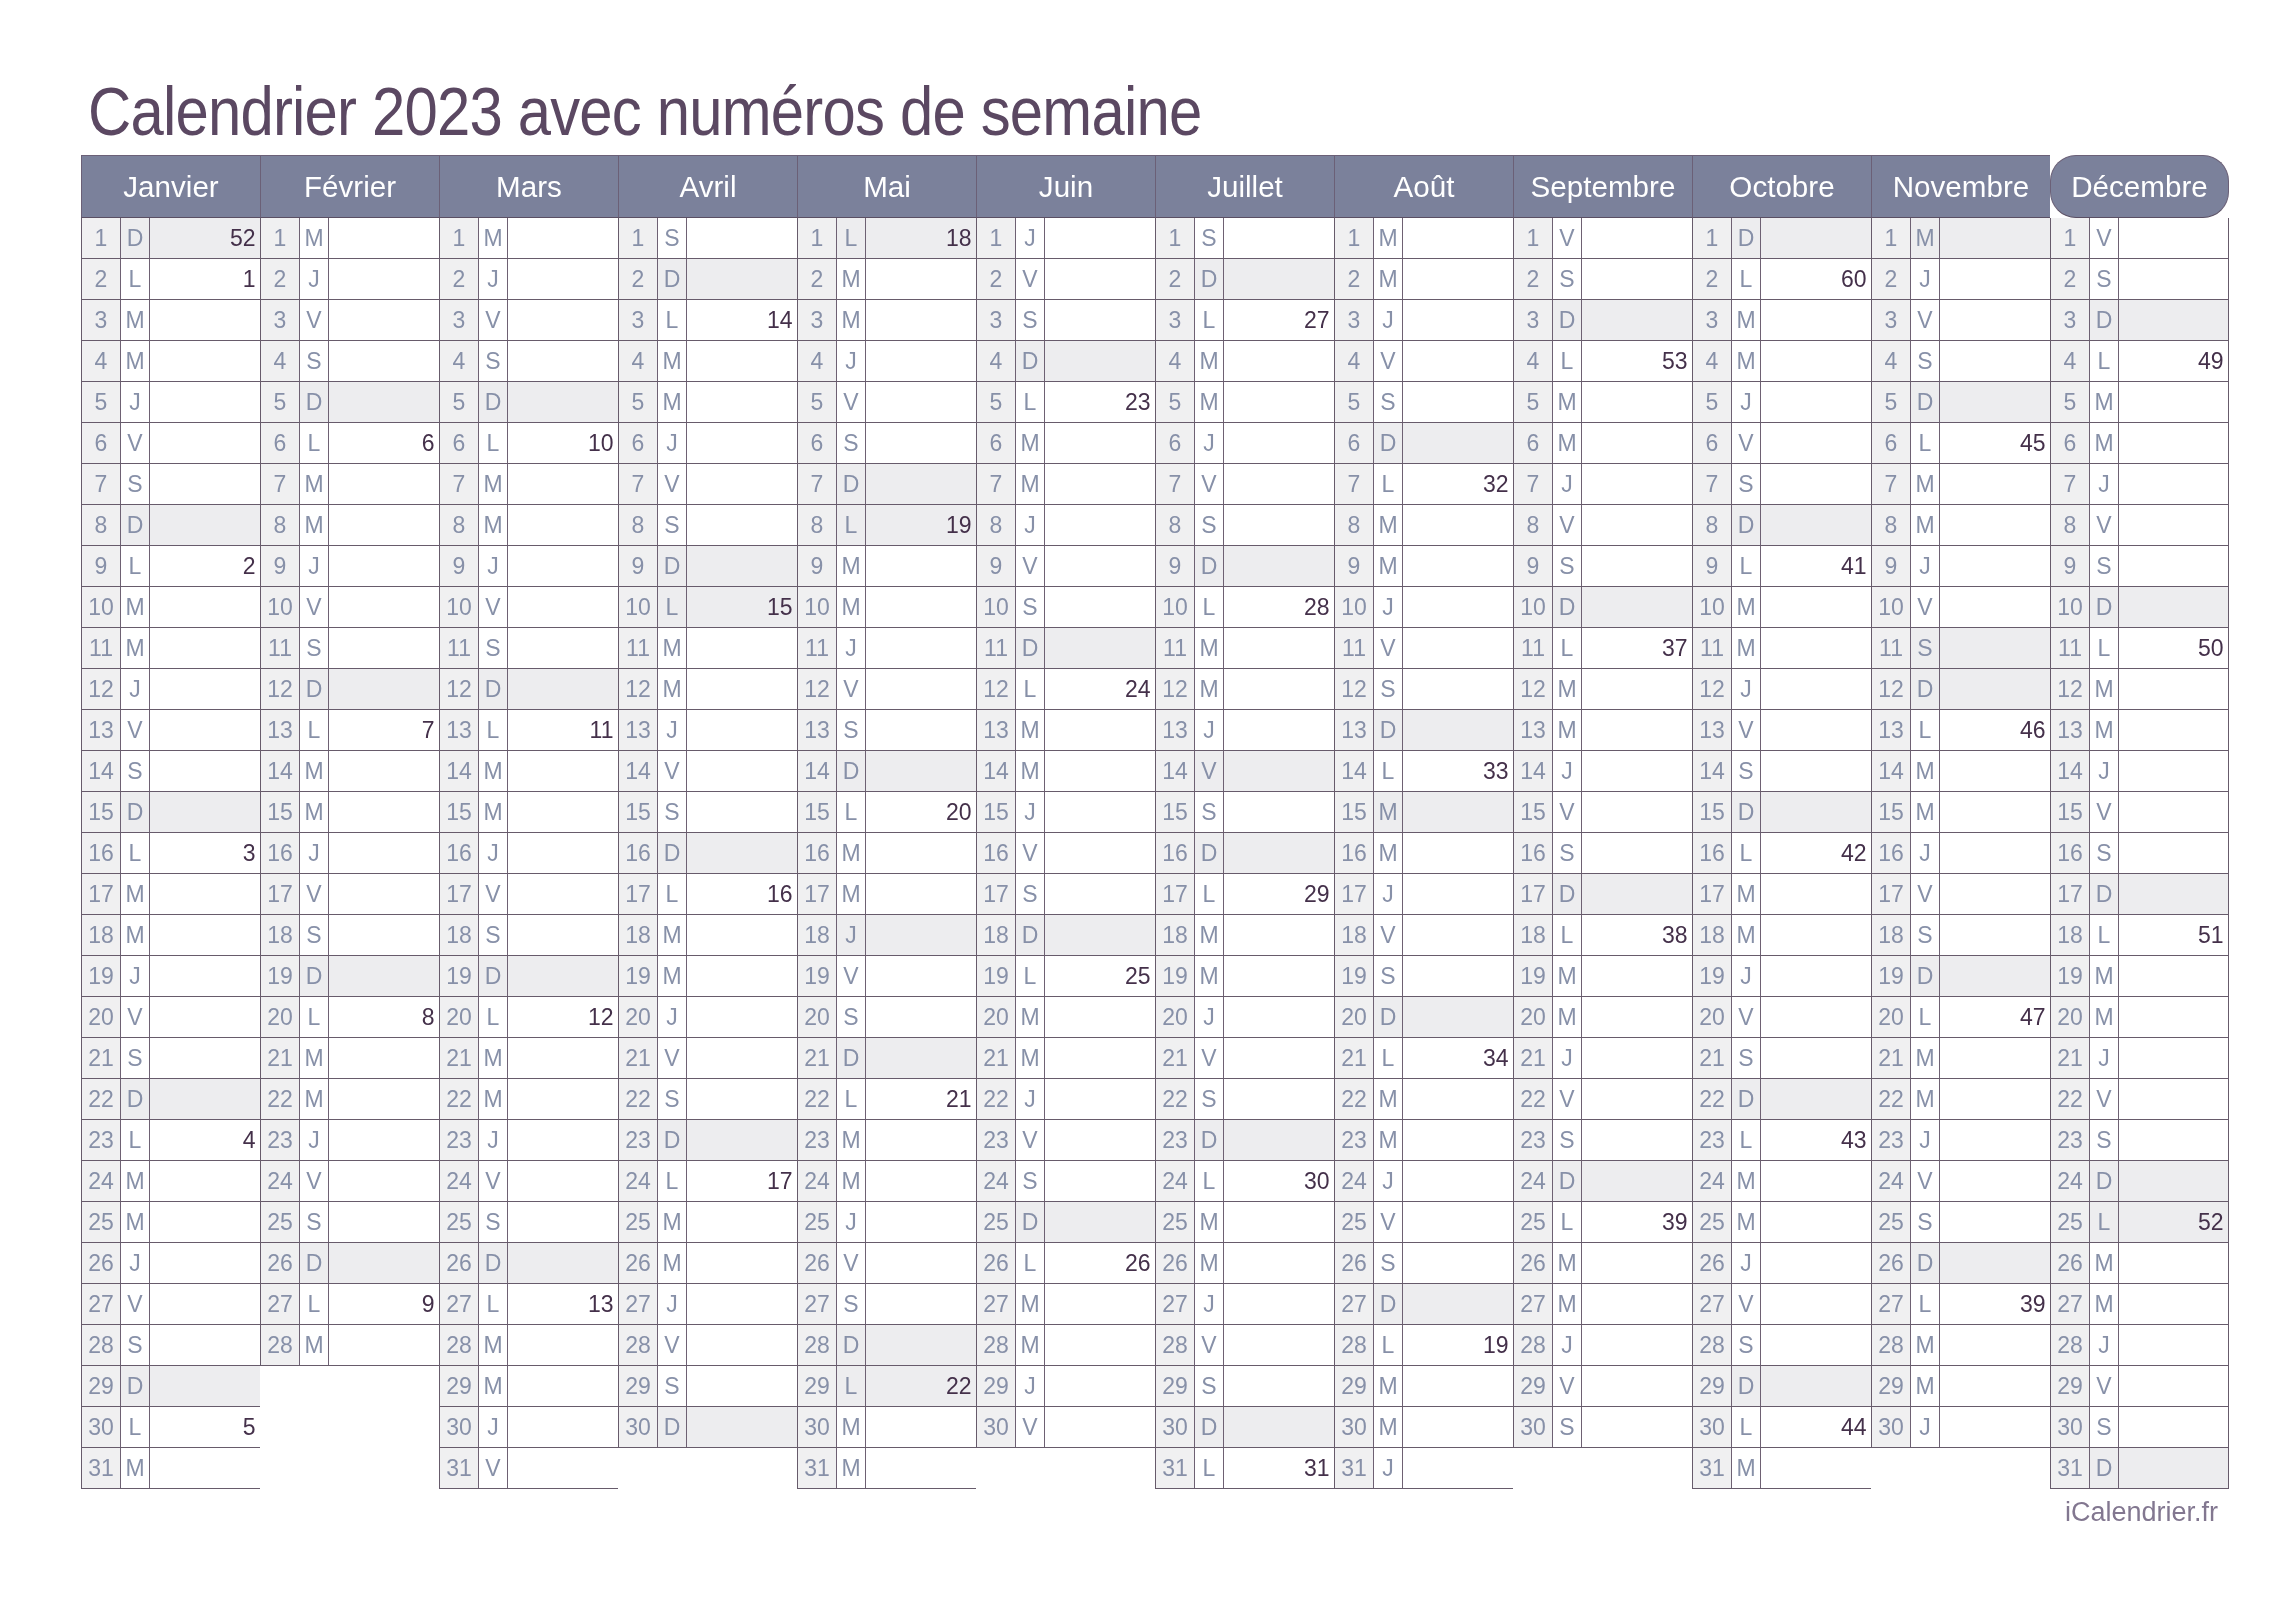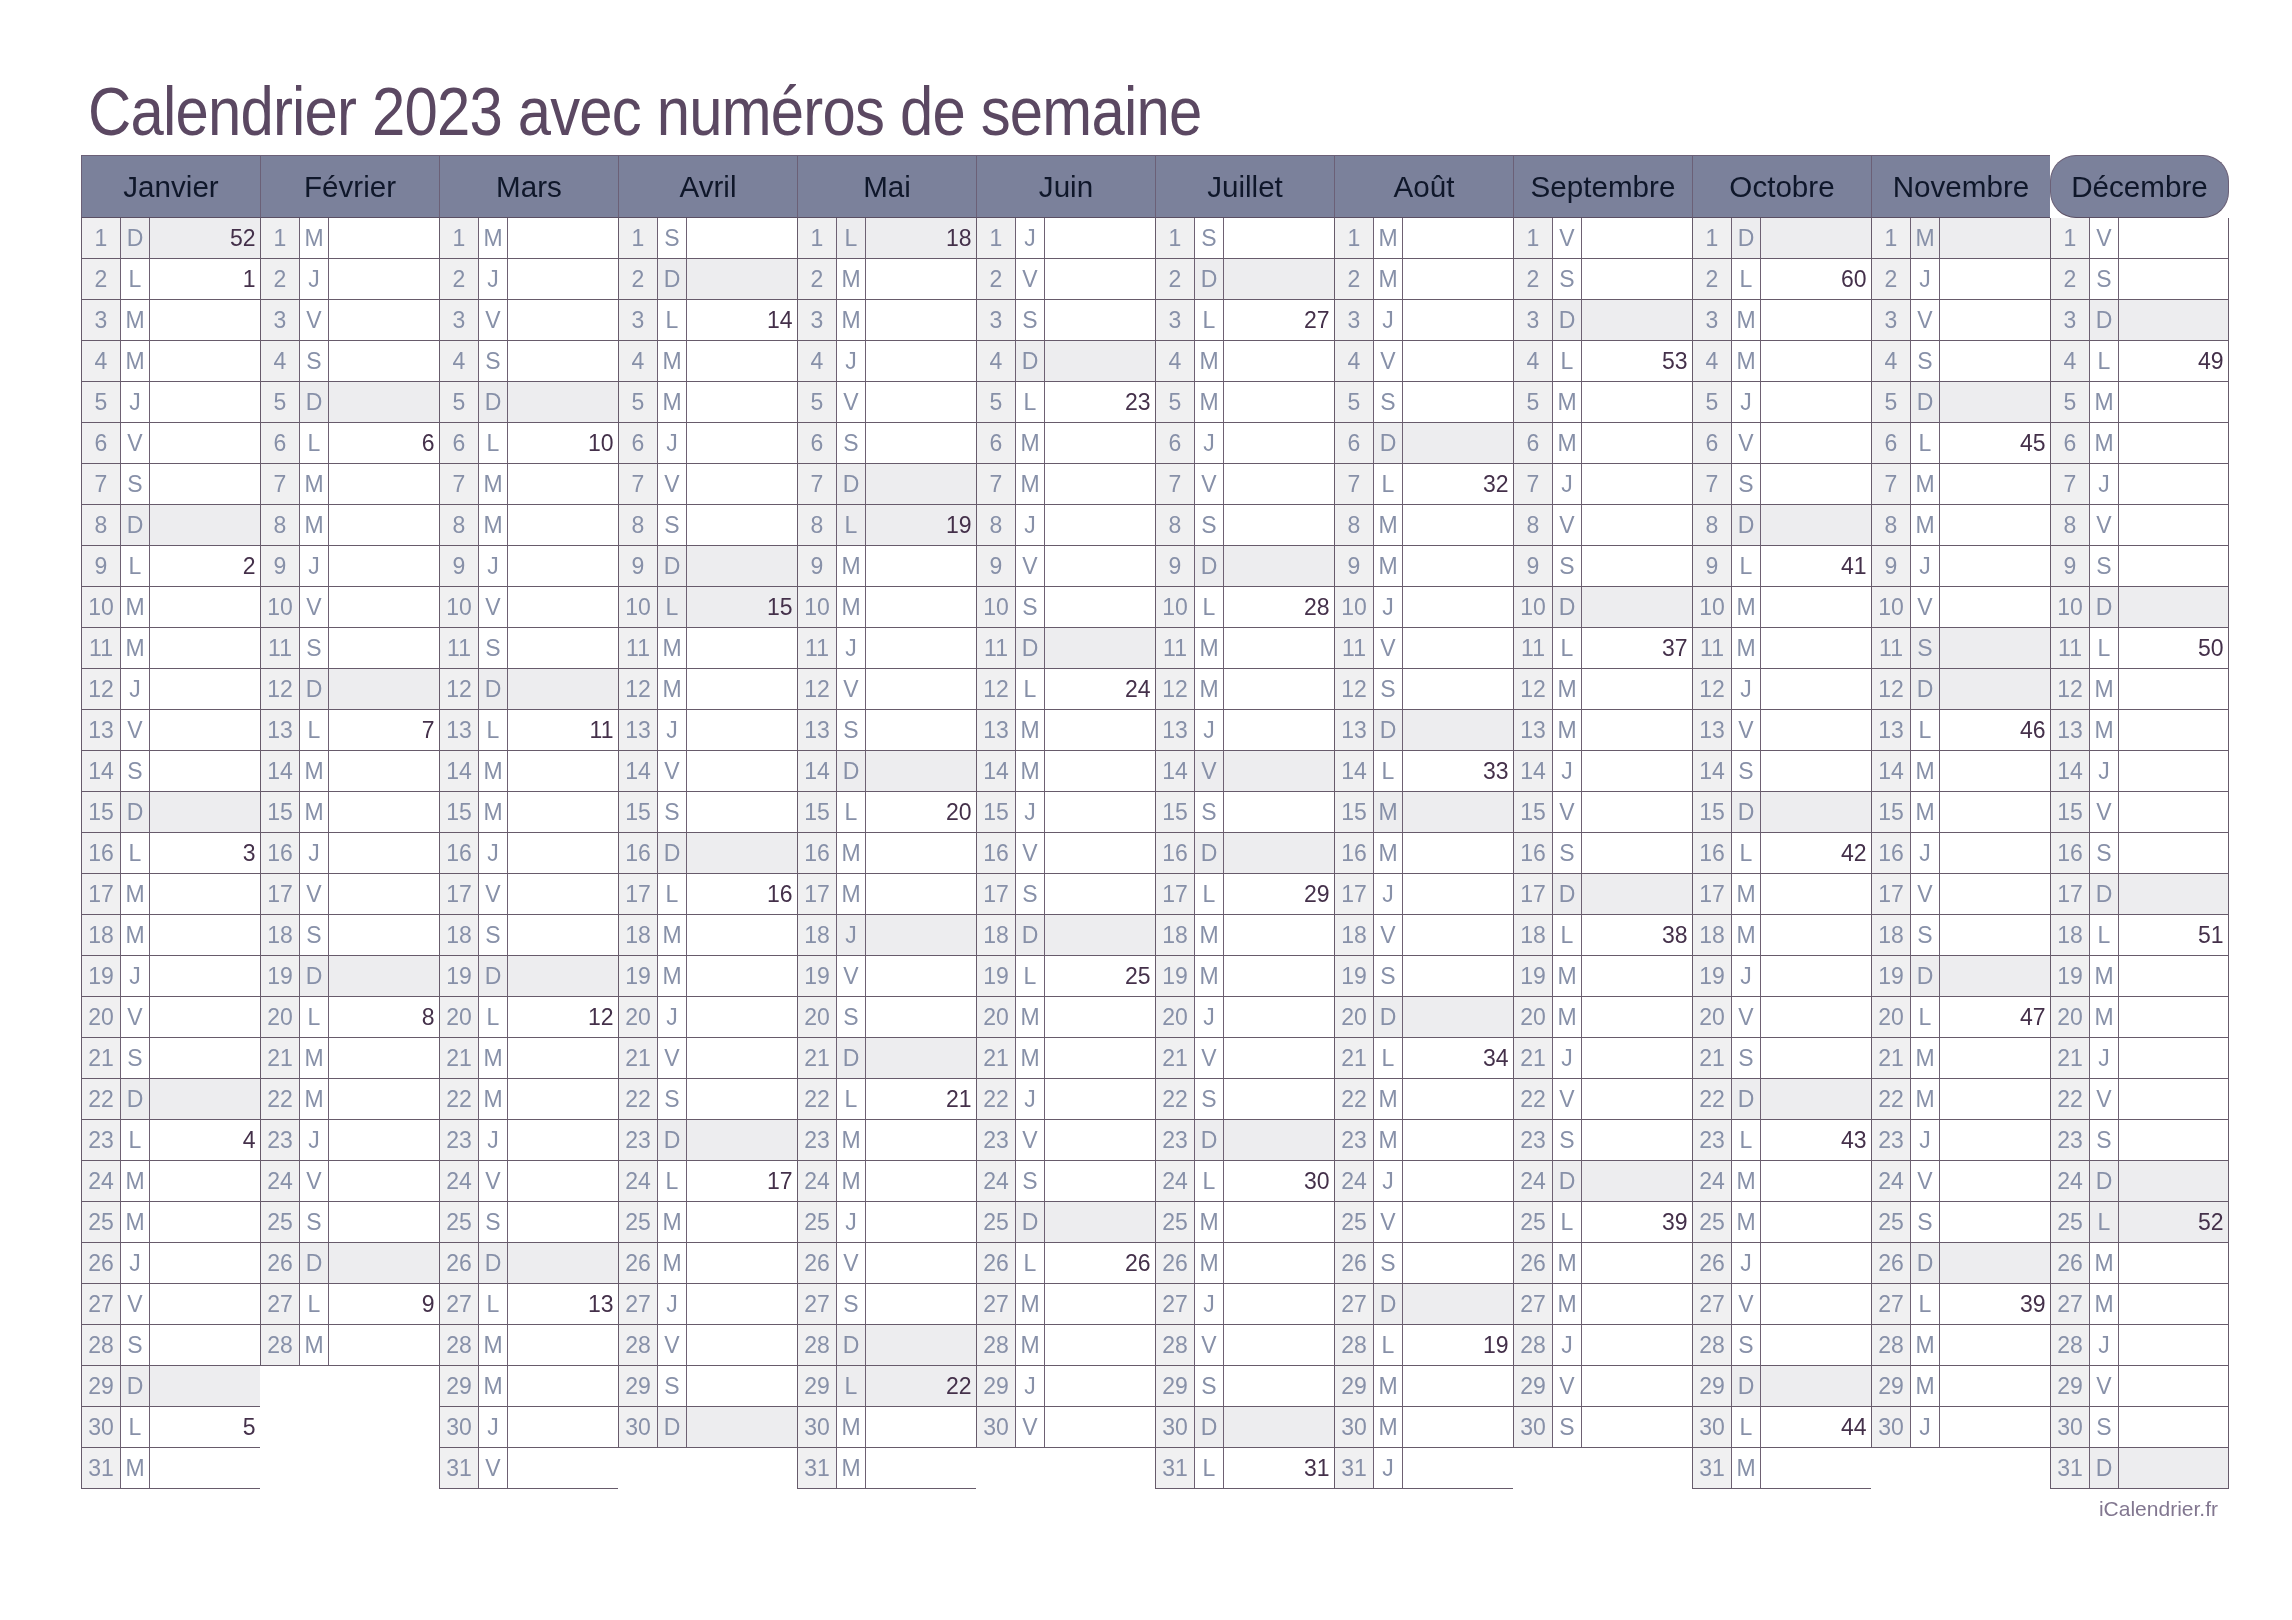--- a/index.html
+++ b/index.html
@@ -14,21 +14,21 @@
     letter-spacing:-0.9px;white-space:nowrap;
     transform:scaleX(0.88);transform-origin:left top;
   }
   .calendar{
     position:absolute;left:81px;top:155px;
     display:flex;width:2148px;
   }
   .month-col{width:179px;flex:0 0 179px;}
   .month-header{
     height:63px;box-sizing:border-box;
-    background:#7b819b;color:#0f172a;
+    background:#7b819b;color:#ffffff;
     border-top:1.8px solid #6b6077;border-bottom:1.8px solid #5a4f63;border-left:1.8px solid #6b6077;
     display:flex;align-items:center;justify-content:center;
     font-size:29.6px;letter-spacing:0px;
     transform:none;
   }
   .month-col:last-child .month-header{border-right:1.8px solid #6b6077;border-radius:26px;}
   .day-row{
     height:41px;box-sizing:border-box;
     border-bottom:1.8px solid #675b6b;border-left:1.8px solid #675b6b;
     display:grid;grid-template-columns:39px 29px 1fr;
@@ -44,21 +44,21 @@
     color:#8790a8;justify-content:center;
     border-right:1.8px solid #6e6173;background:#ffffff;
   }
   .cell.week{
     color:#44304a;justify-content:flex-end;padding-right:4.5px;background:#ffffff;
   }
   .day-row.shaded .cell.letter,
   .day-row.shaded .cell.week{background:#ededef;}
   .footer{
     position:absolute;left:81px;top:1497px;width:2137px;
-    text-align:right;font-size:21px;color:#827790;
+    text-align:right;font-size:27px;color:#827790;
   }
 </style>
 </head>
 <body>
 
 <h1 class="title">Calendrier 2023 avec numéros de semaine</h1>
 
 <div class="calendar" id="calendar">
     <div class="month-col">
       <div class="month-header">Janvier</div>

